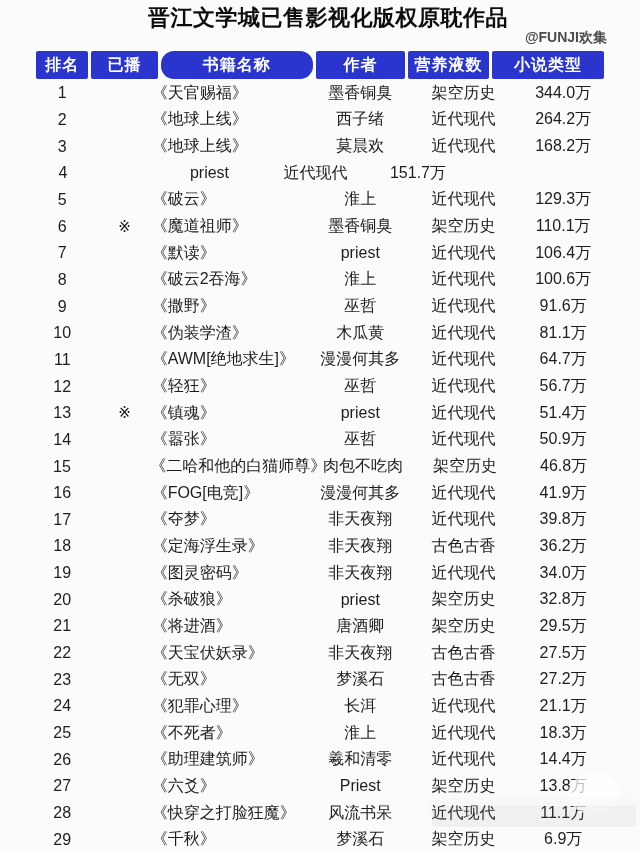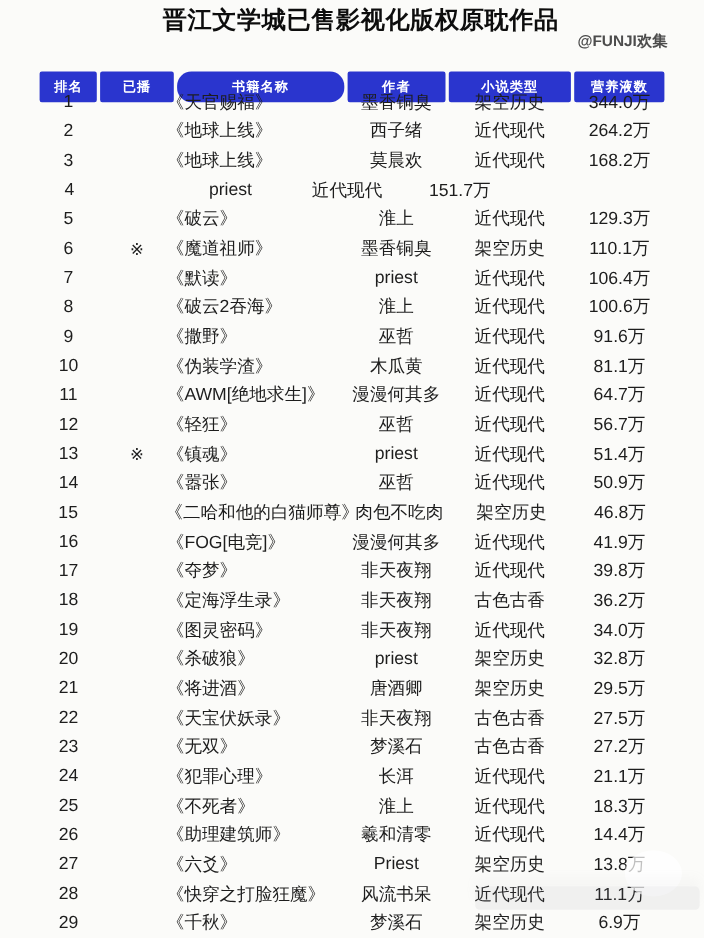--- a/index.html
+++ b/index.html
@@ -40,29 +40,28 @@
     width:568px;
   }
   .hrow{
     display:flex;
     column-gap:3px;
     height:28px;
   }
   .hcell{
     background:var(--header-bg);
     color:var(--header-text);
-    font-size:12px;
+    font-size:16px;
     font-weight:bold;
     letter-spacing:1px;
     display:flex;
     align-items:center;
     justify-content:center;
     border-radius:2px;
     height:28px;
-    margin-top:14px;
   }
   .body{
     margin-top:1px;
   }
   .row{
     display:flex;
     column-gap:3px;
     height:26.66px;
     align-items:center;
   }
@@ -109,22 +108,22 @@
 
 <h1 class="page-title">晋江文学城已售影视化版权原耽作品</h1>
 <div class="credit">@FUNJI欢集</div>
 
 <div class="table">
   <div class="hrow">
     <div class="hcell c-rank">排名</div>
     <div class="hcell c-aired">已播</div>
     <div class="hcell c-title">书籍名称</div>
     <div class="hcell c-author">作者</div>
+    <div class="hcell c-nutrient">营养液数</div>
     <div class="hcell c-genre">小说类型</div>
-    <div class="hcell c-nutrient">营养液数</div>
   </div>
   <div class="body">
       <div class="row">
         <div class="cell c-rank">1</div>
         <div class="cell c-aired"></div>
         <div class="cell c-title">《天官赐福》</div>
         <div class="cell c-author">墨香铜臭</div>
         <div class="cell c-genre">架空历史</div>
         <div class="cell c-nutrient">344.0万</div>
       </div>

